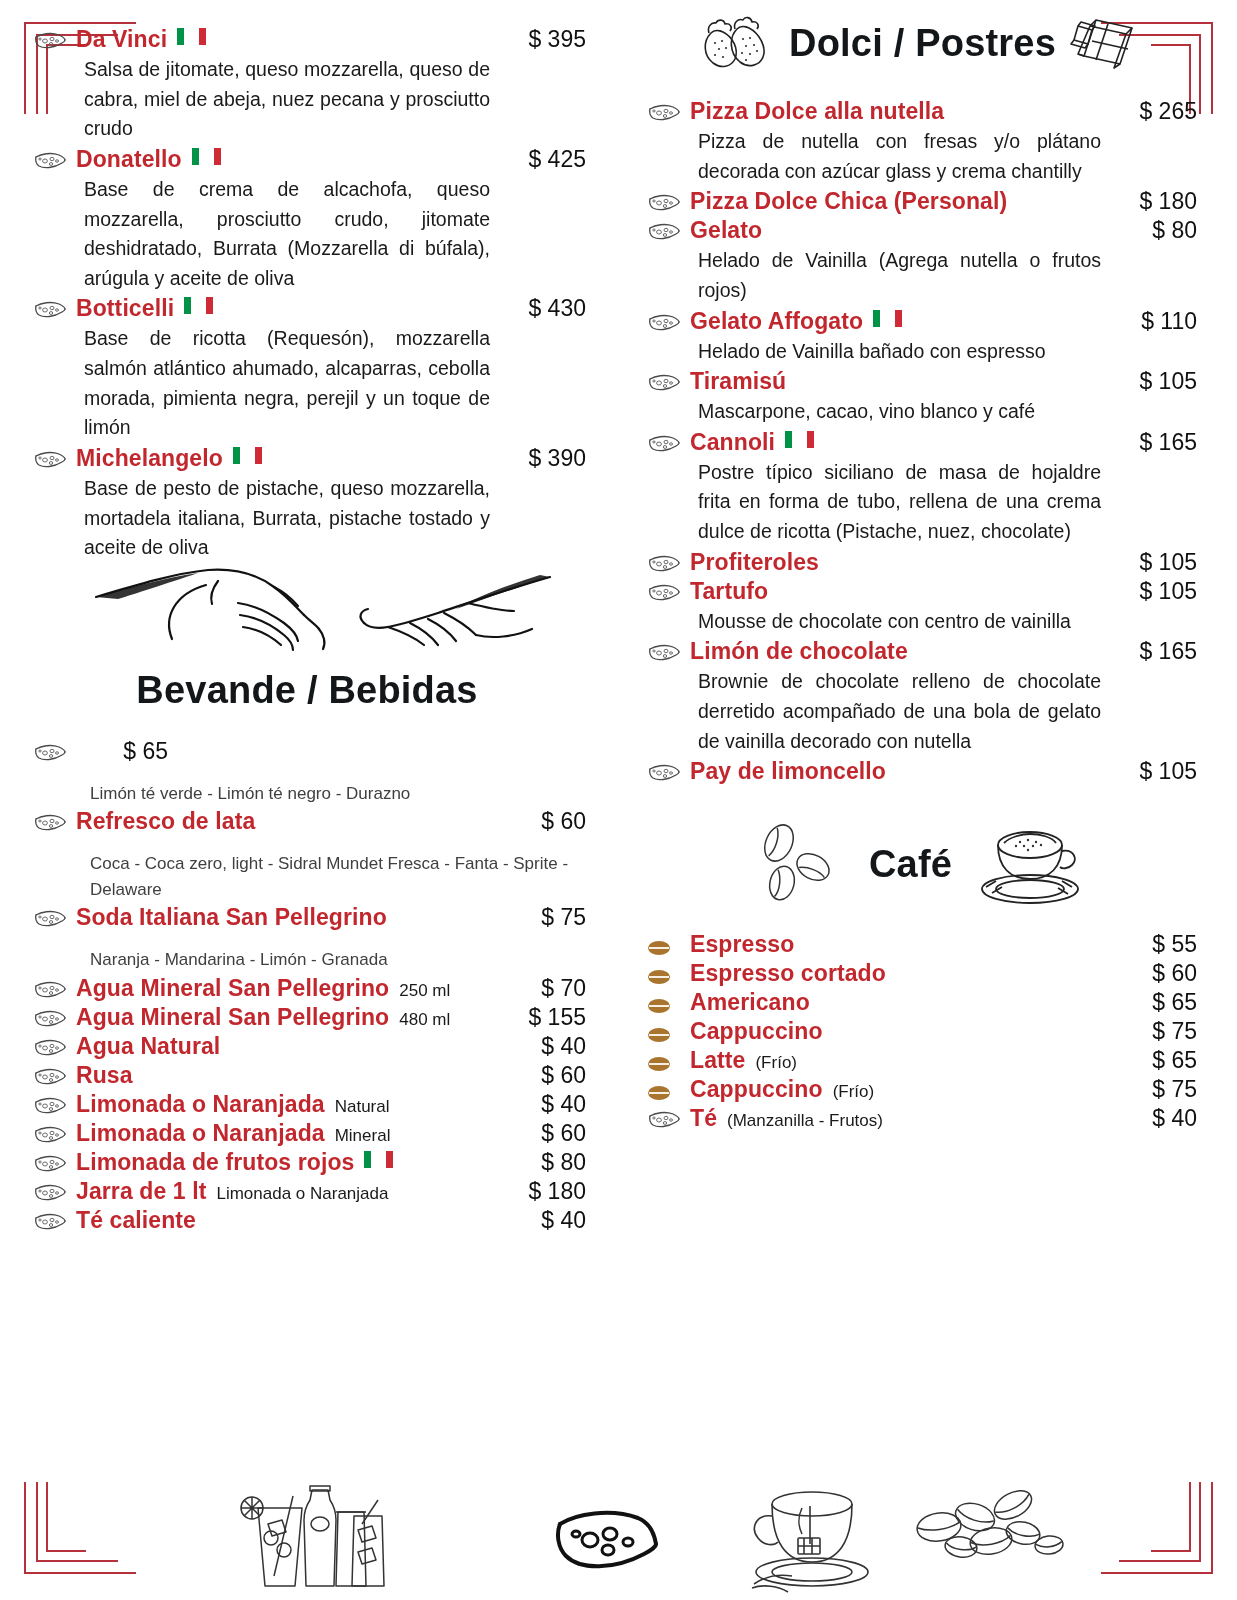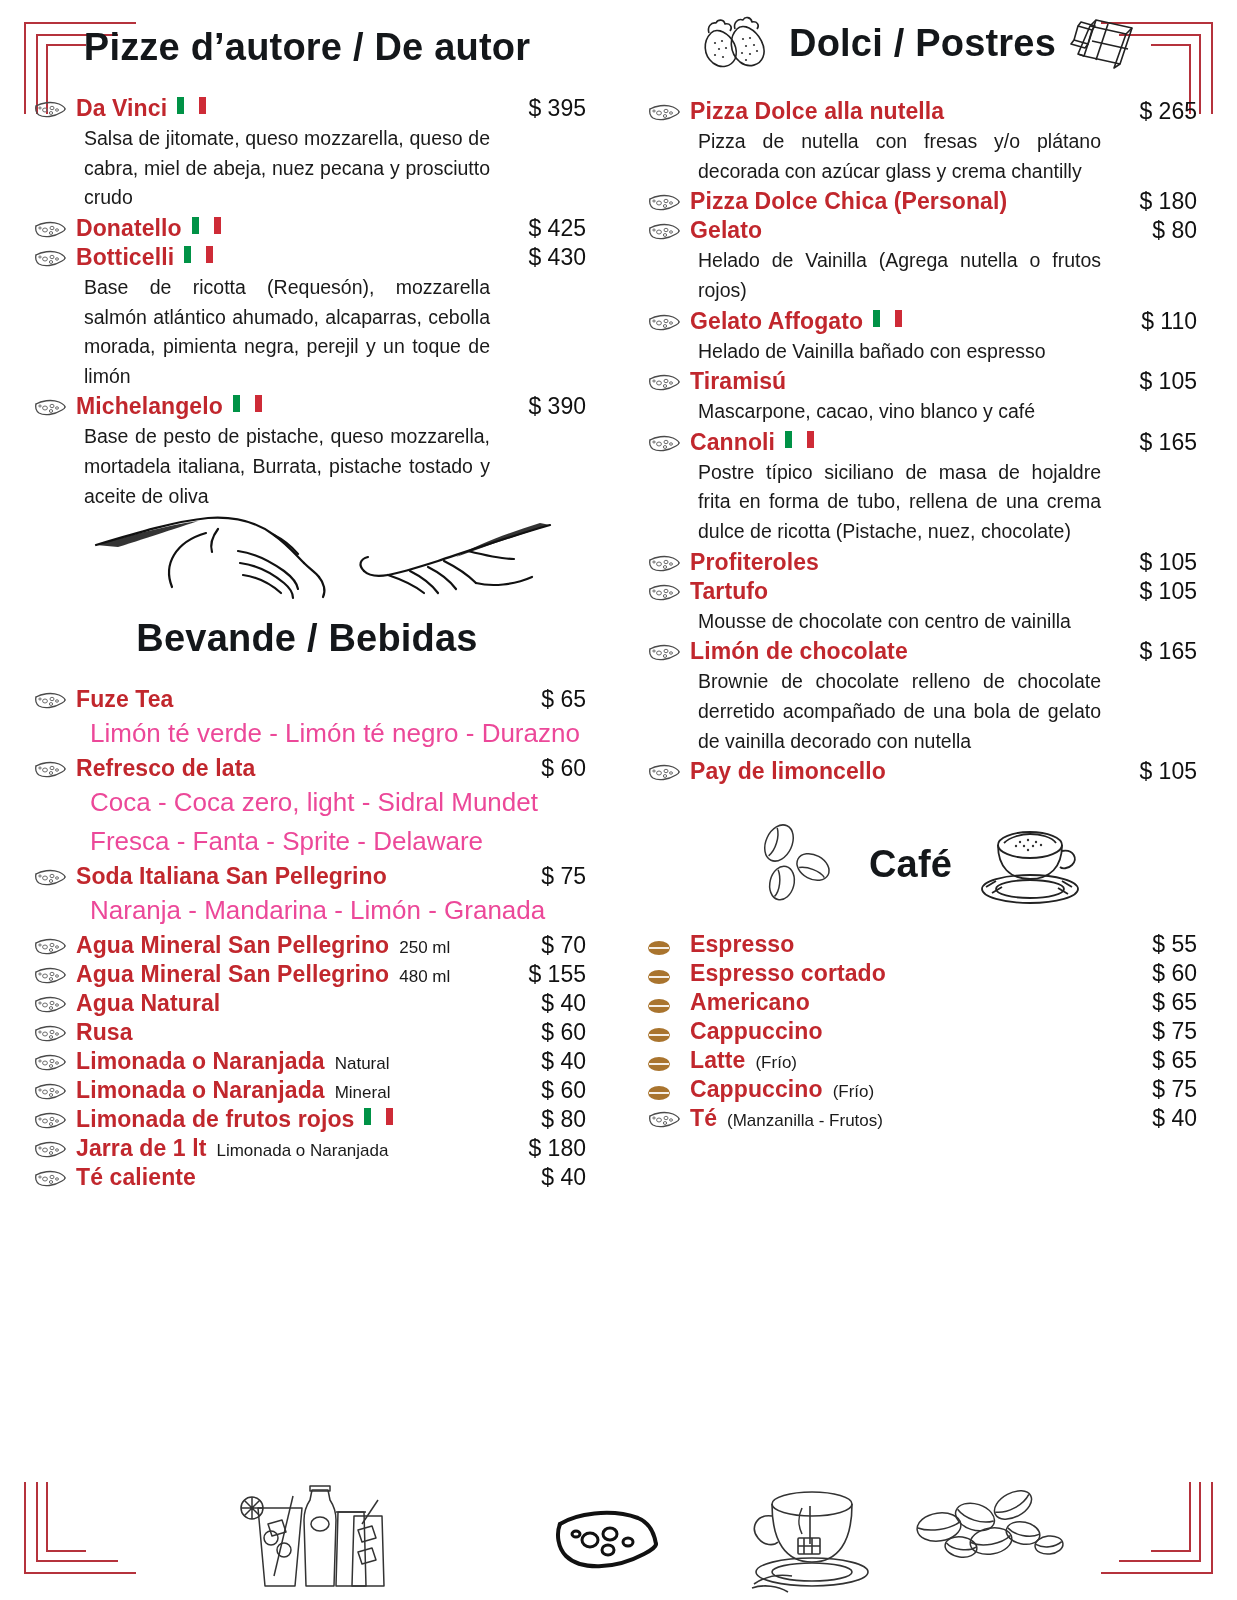--- a/index.html
+++ b/index.html
@@ -120,25 +120,25 @@
   .item-desc {
     margin:2px 0 0 0;
     padding-left:56px;
     padding-right:96px;
     font-size:19.5px;
     line-height:1.52;
     color:#1a1a1a;
     text-align:justify;
   }
   .item-sub {
-    margin:1px 0 0 0;
+    margin:16px 0 0 0;
     padding-left:62px;
-    font-size:26px;
+    font-size:17px;
     line-height:1.5;
-    color:#ec4899;
+    color:#404040;
   }
 
   
   .flag { display:inline-flex; gap:4px; position:relative; top:-2px; }
   .flag i { display:block; width:7px; height:17px; }
   .flag i.g { background:#009246; }
   .flag i.w { background:#ffffff; }
   .flag i.r { background:#ce2b37; }
 
   
@@ -197,23 +197,20 @@
   <span class="h2"></span>
     <span class="v2"></span>
   <span class="h3"></span>
     <span class="v3"></span>
 </div>
 
 <div class="page">
 
   <div class="col col-left">
 
-    <div class="section-head">
-      <div class="section-title">Pizze d’autore / De autor</div>
-    </div>
 
     <div class="menu-list" id="pizze-list">
         <div class="item">
           <div class="item-line">
             <span class="bullet">
               <svg width="32" height="18" viewBox="0 0 32 18">
                 <g fill="none" stroke="#4a4a4a" stroke-width="1.3" stroke-linejoin="round" stroke-linecap="round">
                   <path d="M2 5 C1 8 2 12 5 14 C10 17 20 16 28 11 C30 10 31 9 31 8"></path>
                   <path d="M2 5 C7 2 17 0 25 3 C29 5 31 6 31 8"></path>
                 </g>
@@ -258,20 +255,21 @@
             <span class="item-name-wrap">
               <span class="item-name">Donatello</span>
               <span class="flag">
                 <i class="g"></i>
                 <i class="w"></i>
                 <i class="r"></i>
               </span>
             </span>
             <span class="item-price">$ 425</span>
           </div>
+          <div class="item-desc">Base de crema de alcachofa, queso mozzarella, prosciutto crudo, jitomate deshidratado, Burrata (Mozzarella di búfala), arúgula y aceite de oliva</div>
         </div>
         <div class="item">
           <div class="item-line">
             <span class="bullet">
               <svg width="32" height="18" viewBox="0 0 32 18">
                 <g fill="none" stroke="#4a4a4a" stroke-width="1.3" stroke-linejoin="round" stroke-linecap="round">
                   <path d="M2 5 C1 8 2 12 5 14 C10 17 20 16 28 11 C30 10 31 9 31 8"></path>
                   <path d="M2 5 C7 2 17 0 25 3 C29 5 31 6 31 8"></path>
                 </g>
                 <g fill="none" stroke="#6b6b6b" stroke-width="1">
@@ -370,23 +368,20 @@
                 </g>
                 <g fill="none" stroke="#6b6b6b" stroke-width="1">
                   <ellipse cx="11" cy="9" rx="2.4" ry="2"></ellipse>
                   <ellipse cx="18" cy="7" rx="2" ry="1.7"></ellipse>
                   <ellipse cx="17" cy="12" rx="1.7" ry="1.4"></ellipse>
                   <ellipse cx="23" cy="9" rx="1.5" ry="1.2"></ellipse>
                   <ellipse cx="6" cy="7" rx="1.2" ry="1"></ellipse>
                 </g>
               </svg>
             </span>
-            <span class="item-name-wrap">
-              <span class="item-name">Fuze Tea</span>
-            </span>
             <span class="item-price">$ 65</span>
           </div>
           <div class="item-sub">Limón té verde - Limón té negro - Durazno</div>
         </div>
         <div class="item">
           <div class="item-line">
             <span class="bullet">
               <svg width="32" height="18" viewBox="0 0 32 18">
                 <g fill="none" stroke="#4a4a4a" stroke-width="1.3" stroke-linejoin="round" stroke-linecap="round">
                   <path d="M2 5 C1 8 2 12 5 14 C10 17 20 16 28 11 C30 10 31 9 31 8"></path>

